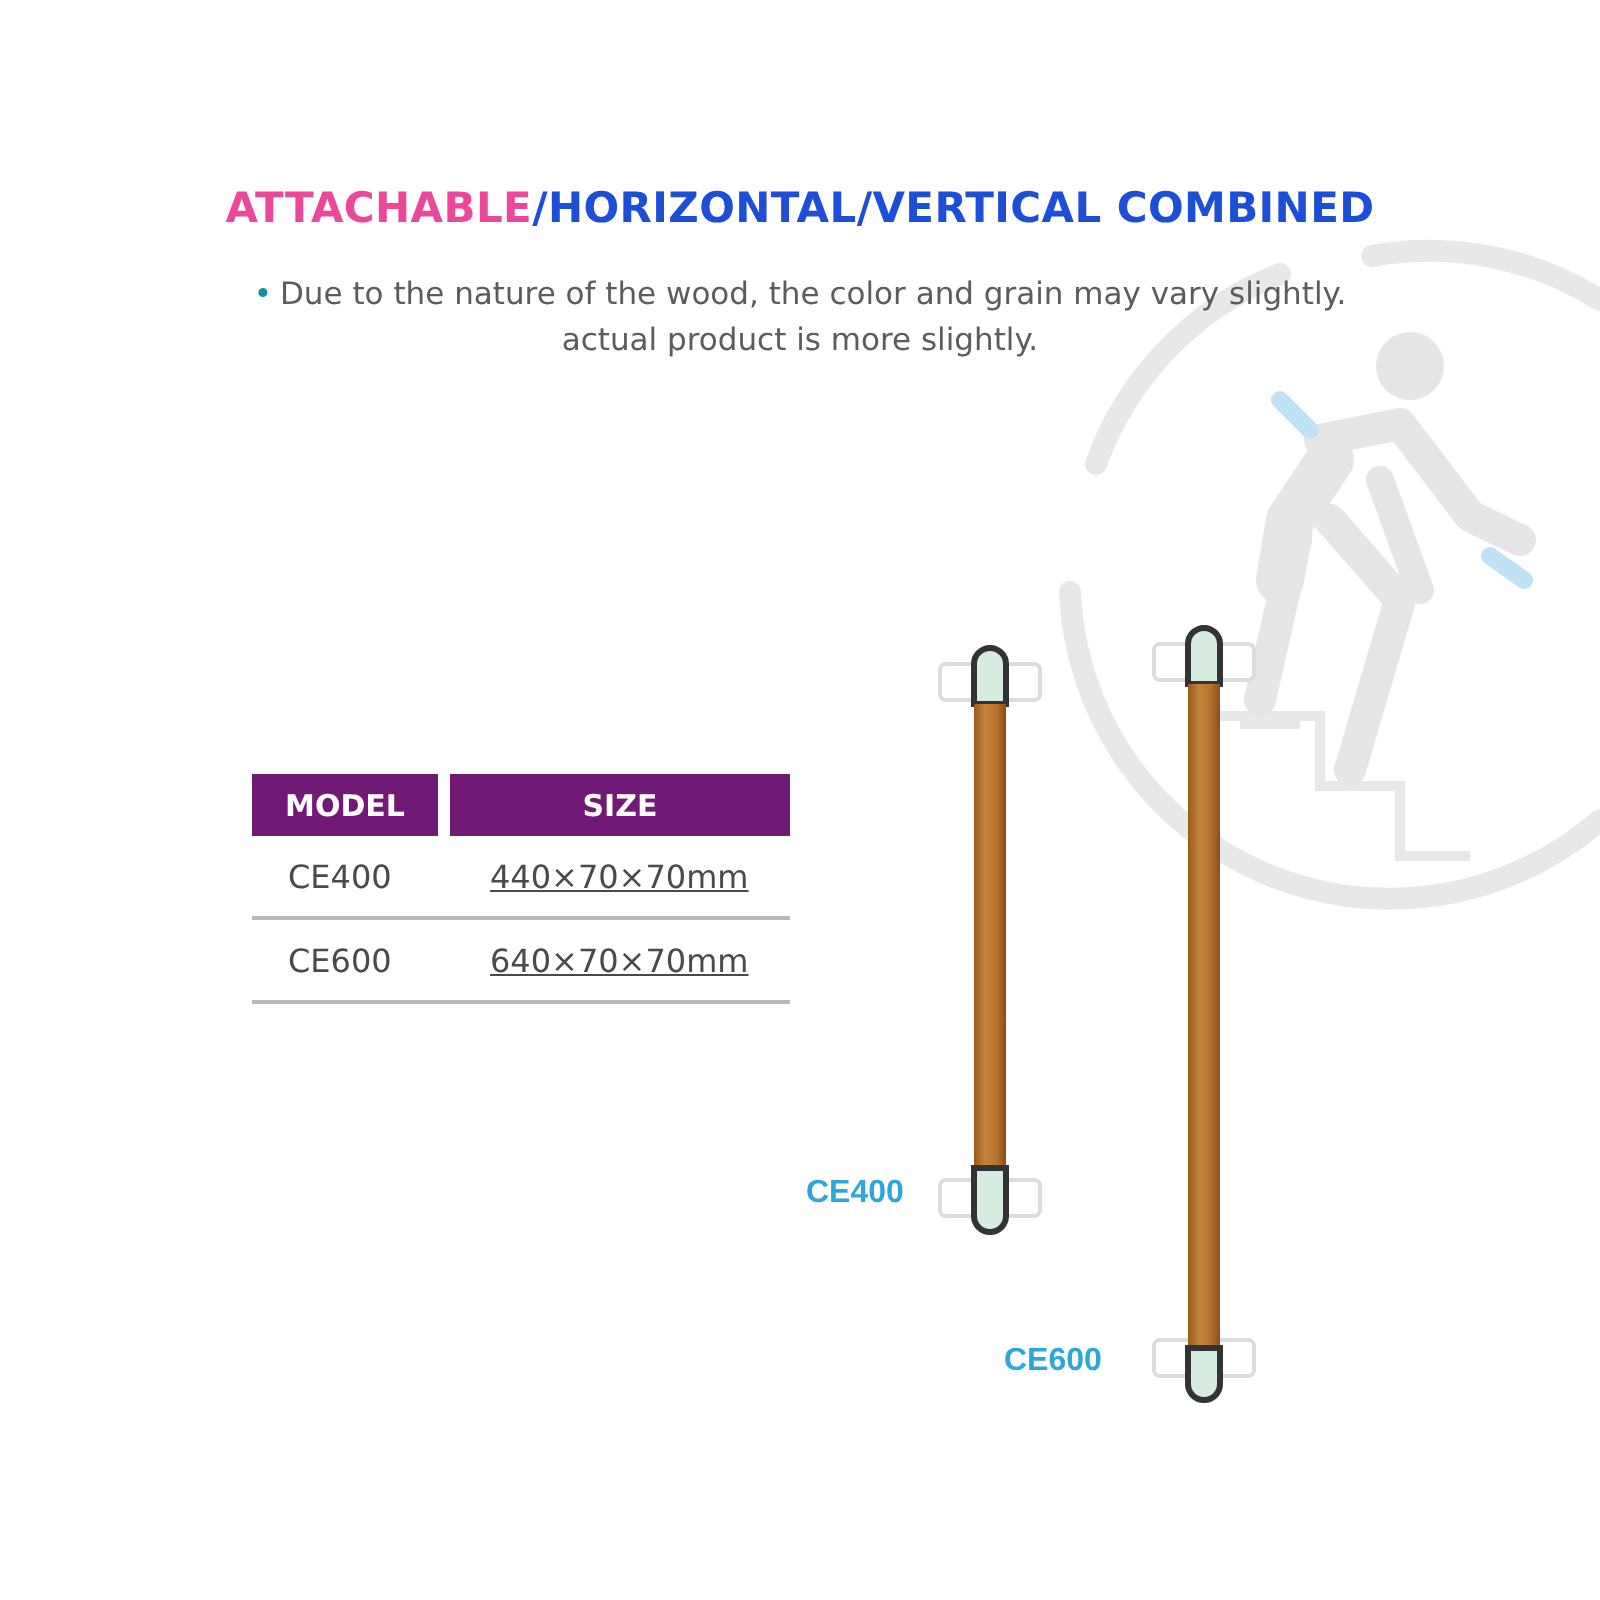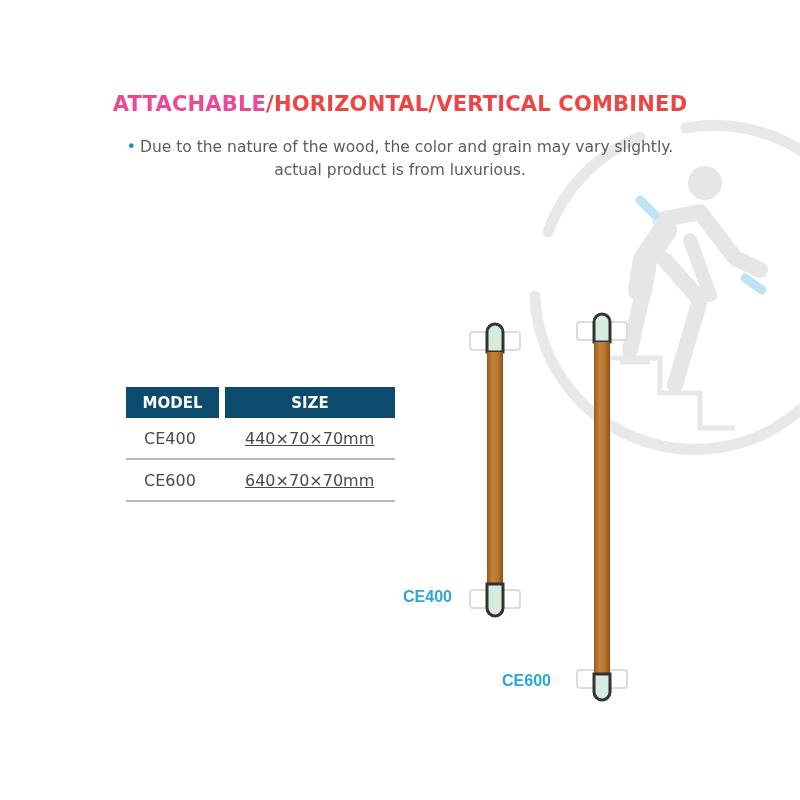--- a/index.html
+++ b/index.html
@@ -5,30 +5,30 @@
   html, body { margin: 0; padding: 0; background: #ffffff; }
   body { width: 800px; height: 800px; position: relative; overflow: hidden;
          font-family: "DejaVu Sans", "Liberation Sans", sans-serif; color: #555; }
 
   .bg-pictogram { position: absolute; left: 0; top: 0; width: 800px; height: 800px; z-index: 0; }
 
   .title { position: absolute; top: 92px; left: 0; width: 800px; text-align: center;
            font-size: 21px; font-weight: bold; letter-spacing: 0.2px; z-index: 2;
            font-family: "DejaVu Sans", sans-serif; }
   .title .accent { color: #ec4899; }
-  .title .rest { color: #ef4444; }
+  .title .rest { color: #1d4ed8; }
 
   .notes { position: absolute; top: 136px; left: 0; width: 800px; text-align: center; z-index: 2;
            font-size: 15.5px; line-height: 23px; color: #5c5c5c; }
   .notes .line { display: block; }
   .notes .bullet { color: #1a8ea6; margin-right: 4px; }
 
   .spec-table { position: absolute; left: 126px; top: 387px; width: 269px; z-index: 2;
                 border-collapse: separate; border-spacing: 0; }
-  .spec-table th { background: #0c4a6e; color: #ffffff; font-weight: bold; font-size: 15px;
+  .spec-table th { background: #701a75; color: #ffffff; font-weight: bold; font-size: 15px;
                    height: 31px; padding: 0; text-align: center; }
   .spec-table th.model-h { width: 93px; }
   .spec-table th.gap { width: 6px; background: #ffffff; }
   .spec-table td { font-size: 16px; color: #4a4a4a; height: 40px; padding: 0;
                    border-bottom: 2px solid #b9b9b9; }
   .spec-table td.model { padding-left: 18px; }
   .spec-table td.size { padding-left: 20px; text-decoration: underline; }
 
   .product { position: absolute; z-index: 3; }
   .label { position: absolute; z-index: 3; color: #2ea7d8; font-weight: bold; font-size: 16px;
@@ -62,21 +62,21 @@
     <path d="M 745 278 L 762 290"></path>
   </g>
 </svg>
 
 <div class="title">
   <span class="accent">ATTACHABLE</span><span class="rest">/HORIZONTAL/VERTICAL COMBINED</span>
 </div>
 
 <div class="notes">
   <span class="line"><span class="bullet">•</span><span>Due to the nature of the wood, the color and grain may vary slightly.</span></span>
-  <span class="line">actual product is from luxurious.</span>
+  <span class="line">actual product is more slightly.</span>
 </div>
 
 <table class="spec-table">
   <thead>
     <tr>
       <th class="model-h">MODEL</th>
       <th class="gap"></th>
       <th>SIZE</th>
     </tr>
   </thead>

